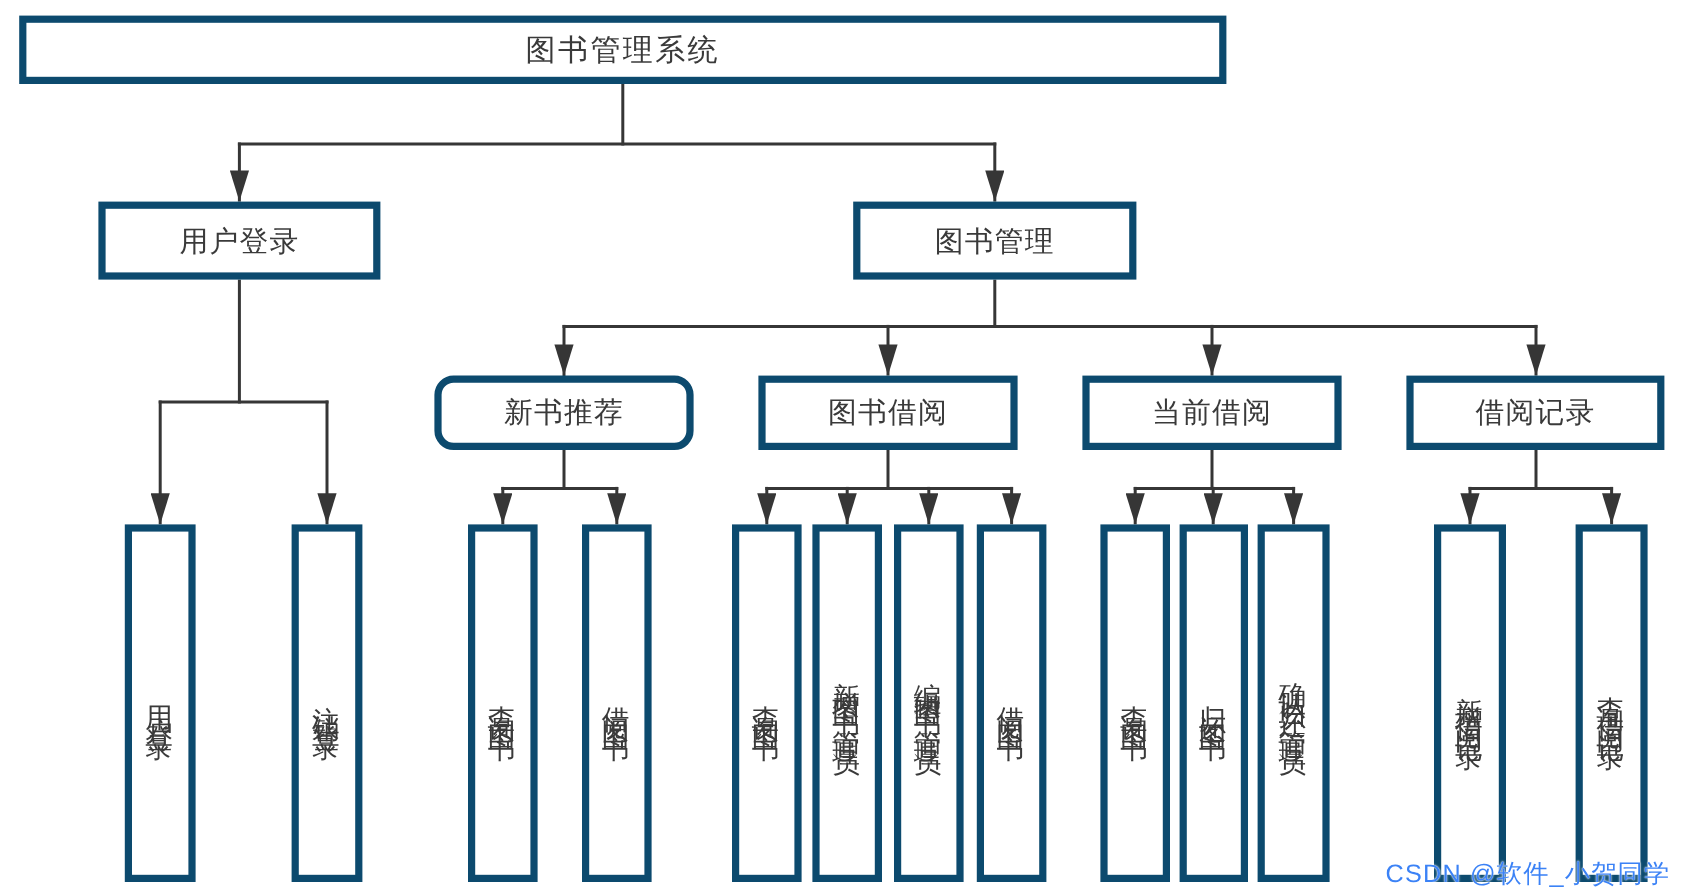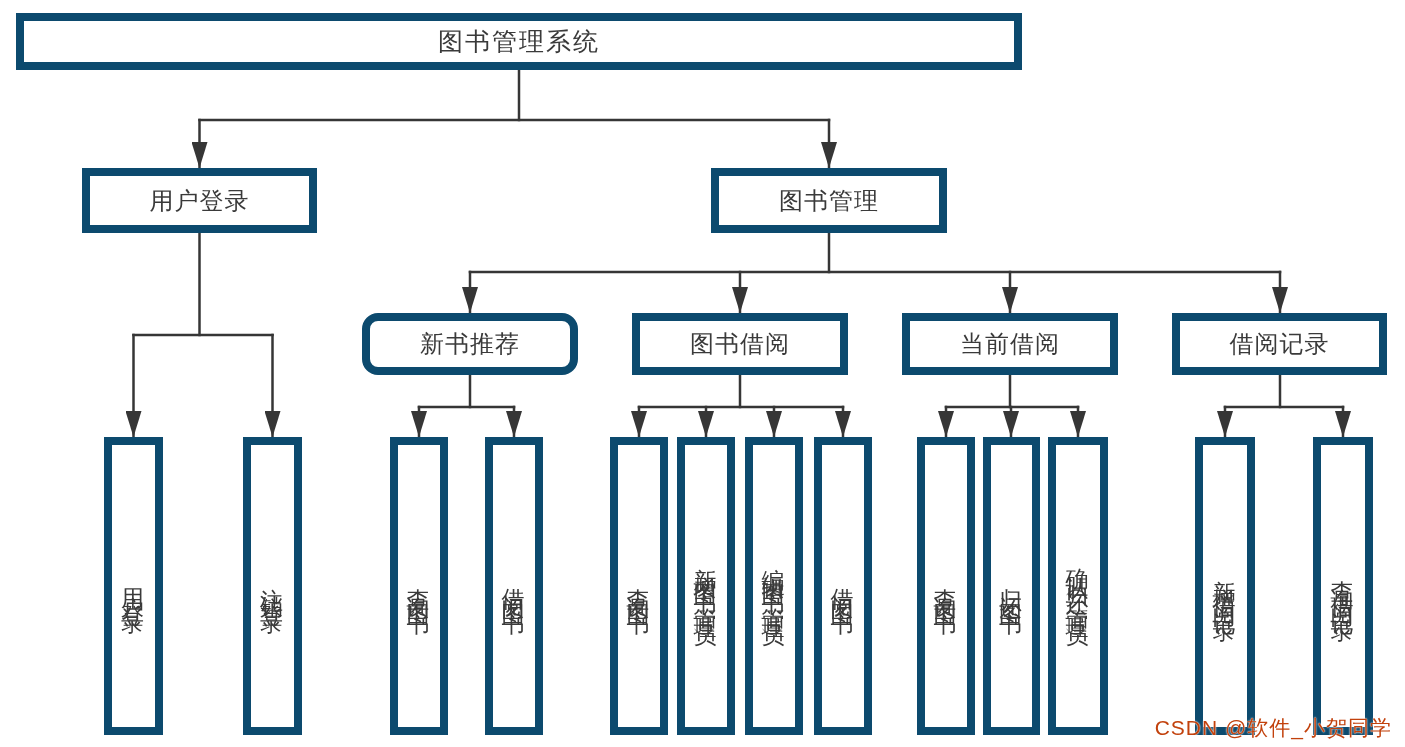--- a/index.html
+++ b/index.html
@@ -14,21 +14,21 @@
   }
   .connectors {
     position: absolute;
     left: 0; top: 0;
     width: 1405px; height: 747px;
     pointer-events: none;
   }
   .box {
     position: absolute;
     box-sizing: border-box;
-    border: 8px solid #0c4a6e;
+    border: 6px solid #0c4a6e;
     background: #ffffff;
     display: flex;
     align-items: center;
     justify-content: center;
     text-align: center;
   }
   .hbox { font-size: 24px; letter-spacing: 1px; }
   .root-box { font-size: 25px; letter-spacing: 2px; }
   .vbox {
     writing-mode: vertical-rl;
@@ -37,21 +37,21 @@
     letter-spacing: 8px;
     white-space: nowrap;
     overflow: hidden;
   }
   .watermark {
     position: absolute;
     right: 13px;
     bottom: 5px;
     font-size: 21px;
     letter-spacing: 1px;
-    color: #c2410c;
+    color: #3b82f6;
     text-shadow: 0 0 2px rgba(255,255,255,0.95), 0 0 1px rgba(255,255,255,0.9);
     z-index: 5;
   }
 </style>
 </head>
 <body>
 
 <div class="stage">
 
   <svg class="connectors" viewBox="0 0 1405 747" xmlns="http://www.w3.org/2000/svg">

